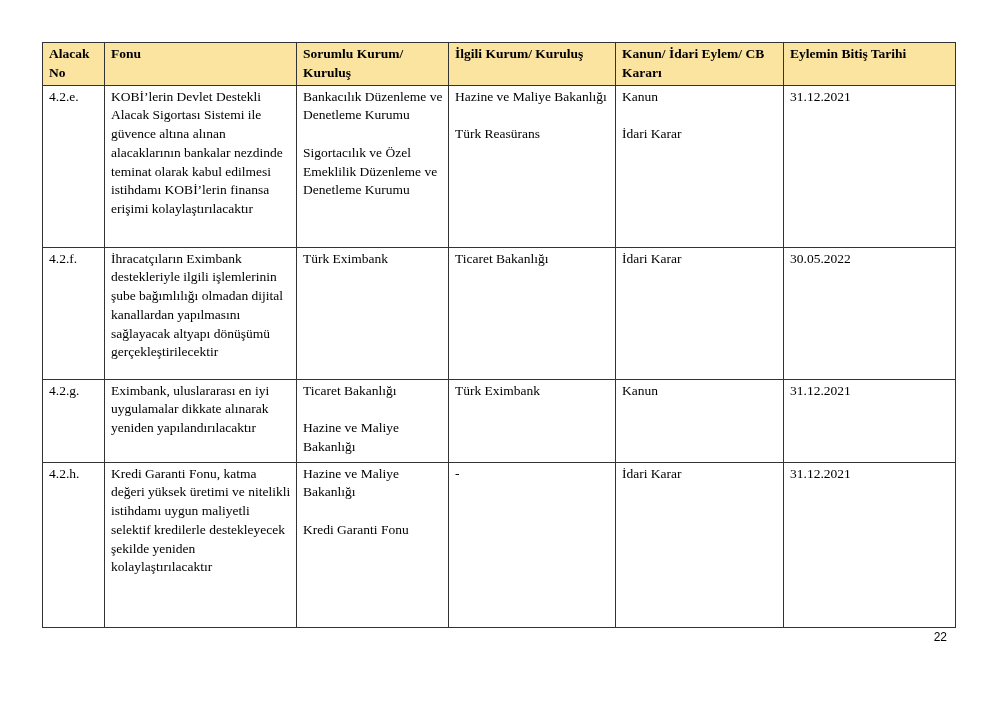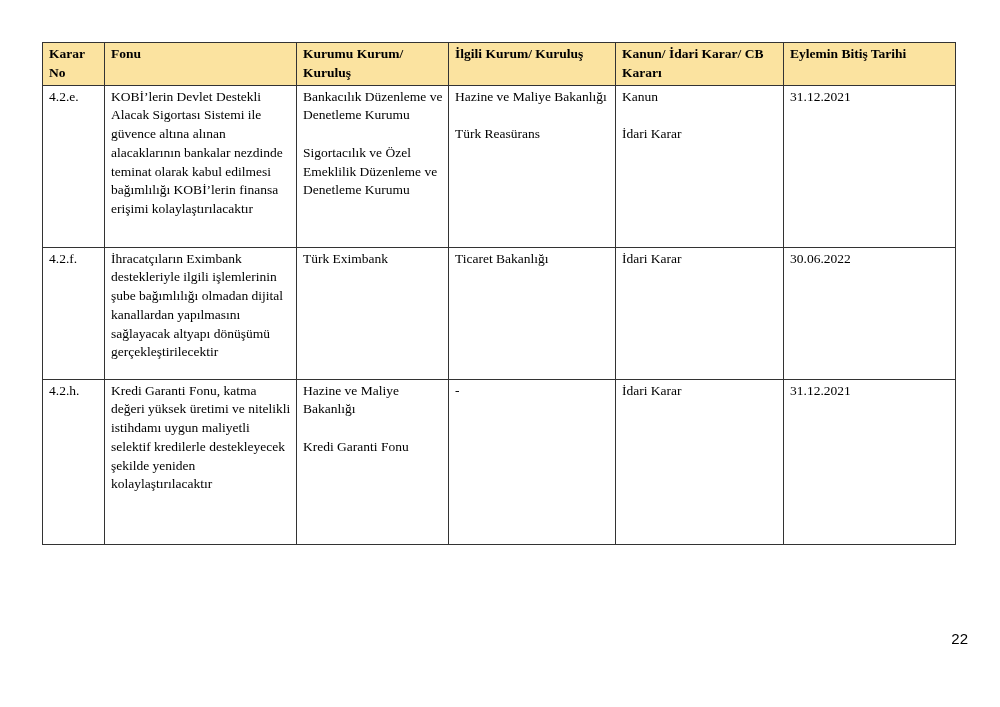--- a/index.html
+++ b/index.html
@@ -28,71 +28,81 @@
   .doc-table th {
     background: var(--header-bg, #FBE3A0);
     font-weight: bold;
   }
   tr.hdr    { height: 36px; }
   tr.row-e  { height: 162px; }
   tr.row-f  { height: 132px; }
   tr.row-g  { height: 83px; }
   tr.row-h  { height: 165px; padding-left: 42px; }
   .page-number {
-    position: absolute; top: 630px; right: 32px;
+    position: absolute; top: 630px; right: 53px;
     font-family: "Liberation Sans", sans-serif;
-    font-size: 15px; color: var(--text, #000000);
+    font-size: 12px; color: var(--text, #000000);
   }
 </style>
 </head>
 <body>
 
 <div class="page">
 
   <table class="doc-table">
     <colgroup>
       <col style="width:62px">
       <col style="width:192px">
       <col style="width:152px">
       <col style="width:167px">
       <col style="width:168px">
       <col style="width:172px">
     </colgroup>
     <thead>
       <tr class="hdr">
-        <th>Karar No</th>
+        <th>Alacak No</th>
         <th>Fonu</th>
-        <th>Kurumu Kurum/ Kuruluş</th>
+        <th>Sorumlu Kurum/ Kuruluş</th>
         <th>İlgili Kurum/ Kuruluş</th>
-        <th>Kanun/ İdari Karar/ CB Kararı</th>
+        <th>Kanun/ İdari Eylem/ CB Kararı</th>
         <th>Eylemin Bitiş Tarihi</th>
       </tr>
     </thead>
     <tbody>
       <tr class="row-e">
         <td>4.2.e.</td>
-        <td>KOBİ’lerin Devlet Destekli Alacak Sigortası Sistemi ile güvence altına alınan alacaklarının bankalar nezdinde teminat olarak kabul edilmesi bağımlılığı KOBİ’lerin finansa erişimi kolaylaştırılacaktır</td>
+        <td>KOBİ’lerin Devlet Destekli Alacak Sigortası Sistemi ile güvence altına alınan alacaklarının bankalar nezdinde teminat olarak kabul edilmesi istihdamı KOBİ’lerin finansa erişimi kolaylaştırılacaktır</td>
         <td>Bankacılık Düzenleme ve Denetleme Kurumu
 
 Sigortacılık ve Özel Emeklilik Düzenleme ve Denetleme Kurumu</td>
         <td>Hazine ve Maliye Bakanlığı
 
 Türk Reasürans</td>
         <td>Kanun
 
 İdari Karar</td>
         <td>31.12.2021</td>
       </tr>
       <tr class="row-f">
         <td>4.2.f.</td>
         <td>İhracatçıların Eximbank destekleriyle ilgili işlemlerinin şube bağımlılığı olmadan dijital kanallardan yapılmasını sağlayacak altyapı dönüşümü gerçekleştirilecektir</td>
         <td>Türk Eximbank</td>
         <td>Ticaret Bakanlığı</td>
         <td>İdari Karar</td>
-        <td>30.06.2022</td>
+        <td>30.05.2022</td>
+      </tr>
+      <tr class="row-g">
+        <td>4.2.g.</td>
+        <td>Eximbank, uluslararası en iyi uygulamalar dikkate alınarak yeniden yapılandırılacaktır</td>
+        <td>Ticaret Bakanlığı
+
+Hazine ve Maliye Bakanlığı</td>
+        <td>Türk Eximbank</td>
+        <td>Kanun</td>
+        <td>31.12.2021</td>
       </tr>
       <tr class="row-h">
         <td>4.2.h.</td>
         <td>Kredi Garanti Fonu, katma değeri yüksek üretimi ve nitelikli istihdamı uygun maliyetli selektif kredilerle destekleyecek şekilde yeniden kolaylaştırılacaktır</td>
         <td>Hazine ve Maliye Bakanlığı
 
 Kredi Garanti Fonu</td>
         <td>-</td>
         <td>İdari Karar</td>
         <td>31.12.2021</td>

